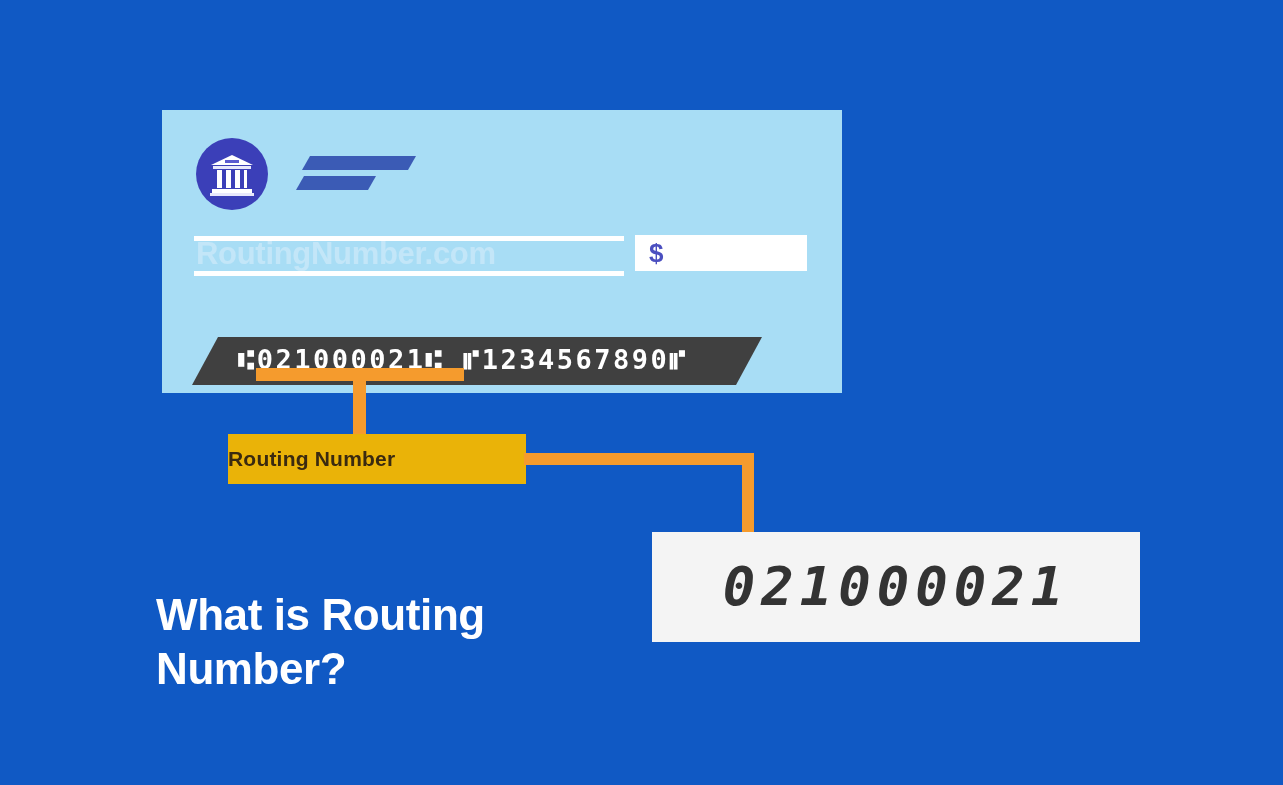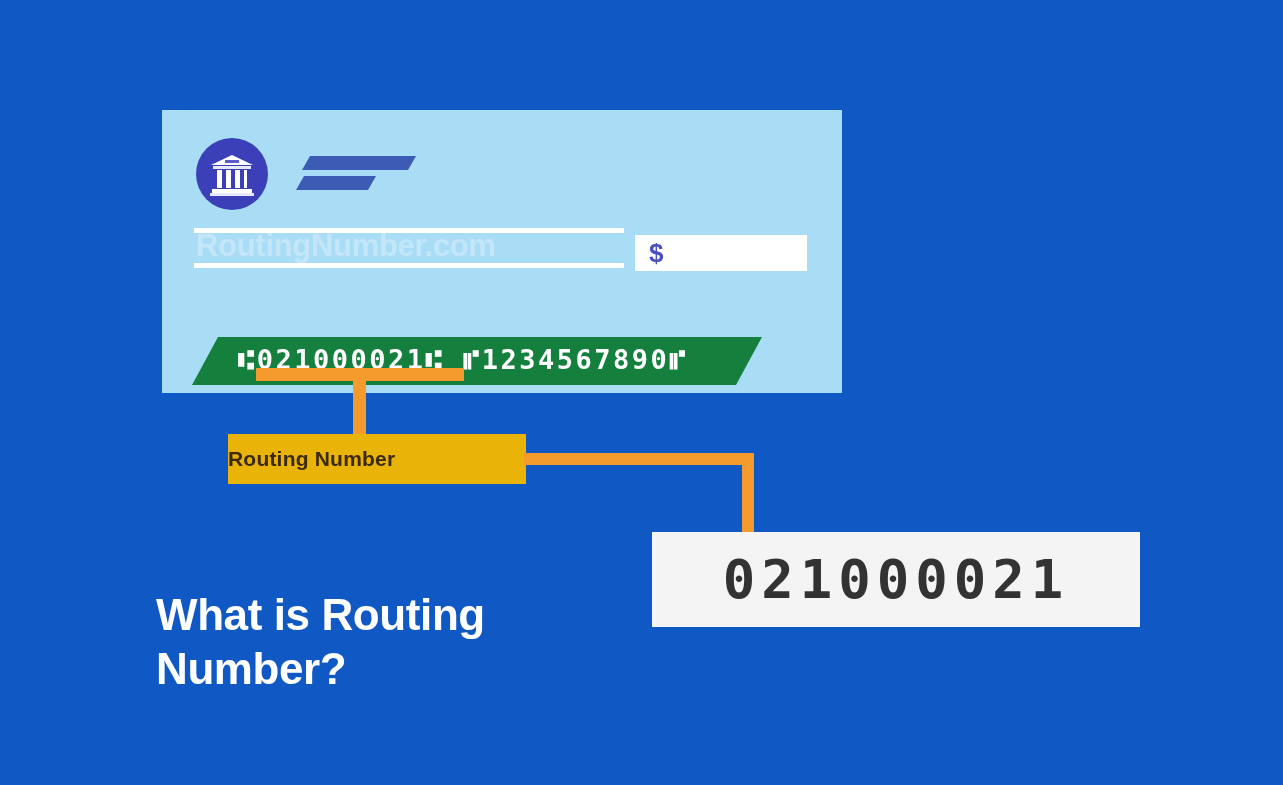--- a/index.html
+++ b/index.html
@@ -56,21 +56,21 @@
     top: 16px;
     width: 128px;
     height: 42px;
   }
   .logo-bars svg { display: block; }
 
   
   .payee-zone {
     position: absolute;
     left: 32px;
-    top: 118px;
+    top: 126px;
     width: 430px;
     height: 40px;
   }
   .payee-rule {
     position: absolute;
     left: 0;
     width: 100%;
     height: 5px;
     background: #ffffff;
   }
@@ -106,21 +106,21 @@
     line-height: 28px;
   }
 
   
   .micr-band {
     position: absolute;
     left: 30px;
     top: 227px;
     width: 570px;
     height: 48px;
-    background: #15803d;
+    background: #404040;
     clip-path: polygon(26px 0, 100% 0, calc(100% - 26px) 100%, 0 100%);
   }
   .micr-text {
     position: absolute;
     left: 46px;
     top: 4px;
     font-family: "DejaVu Sans Mono", monospace;
     font-size: 27px;
     font-weight: 700;
     color: #ffffff;
@@ -193,25 +193,26 @@
     color: #ffffff;
     line-height: 30px;
   }
 
   
   .routing-panel {
     position: absolute;
     left: 652px;
     top: 532px;
     width: 488px;
-    height: 95px;
+    height: 110px;
     background: #f4f4f4;
     display: flex;
     align-items: center;
     justify-content: center;
+    font-style: italic;
   }
   .routing-panel-digits {
     font-family: "DejaVu Sans Mono", monospace;
     font-size: 54px;
     font-weight: 700;
     color: #333333;
     letter-spacing: 6px;
     line-height: 58px;
     white-space: nowrap;
   }

